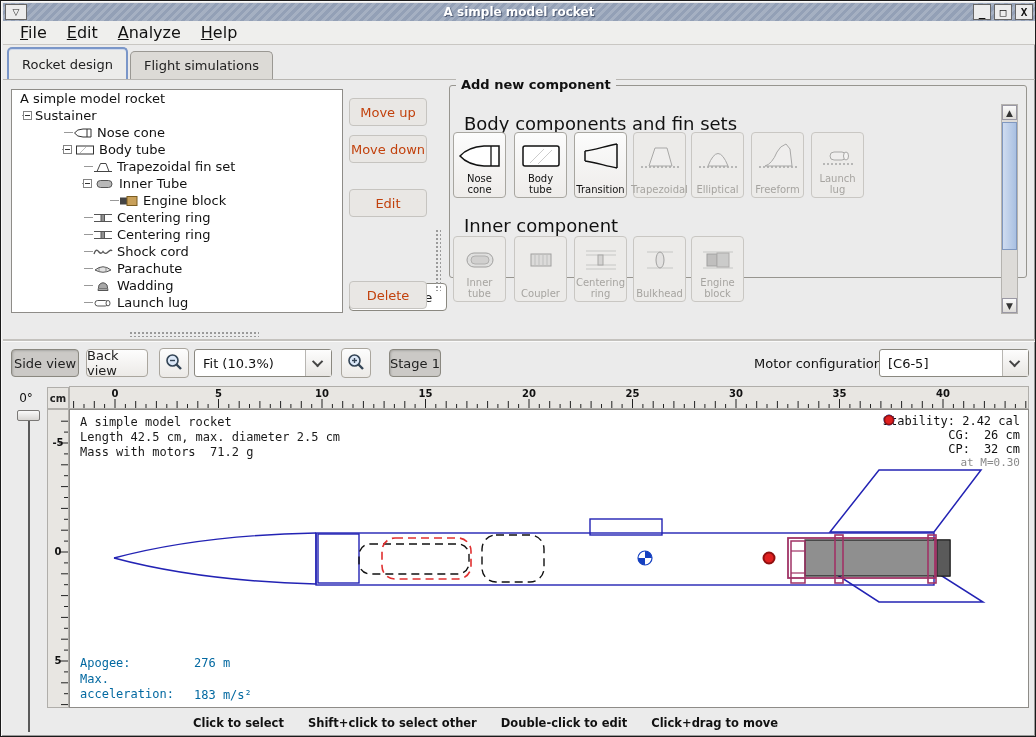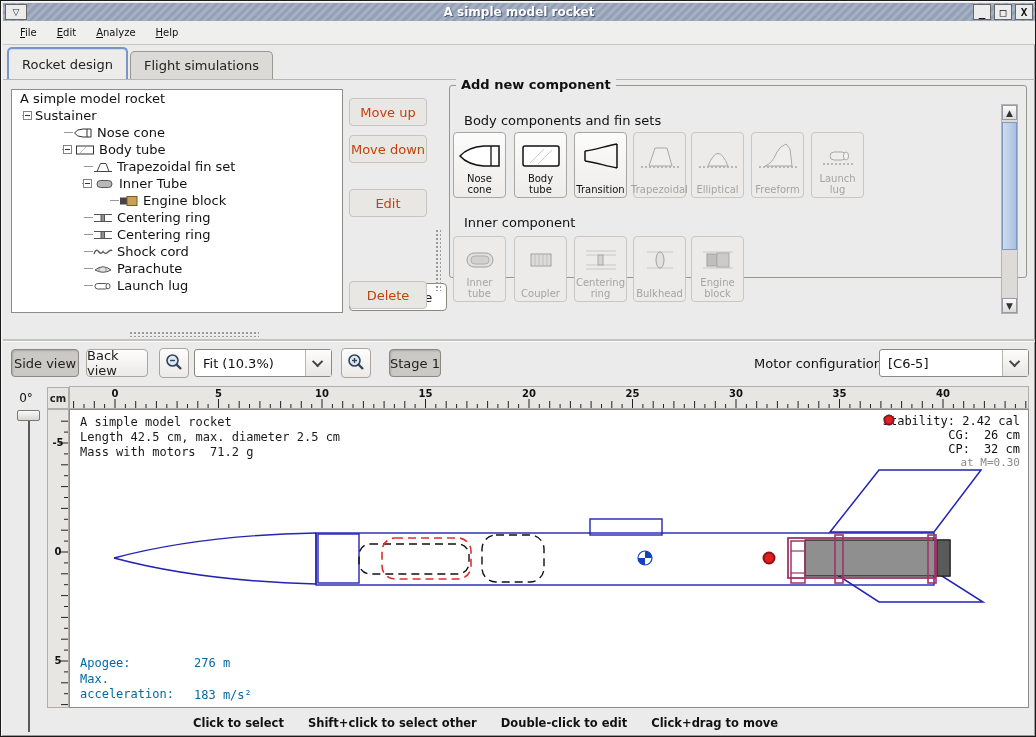--- a/index.html
+++ b/index.html
@@ -28,21 +28,21 @@
   .win-btn {
     width:18px; height:16px; background:#ececec; border:1px solid #666;
     display:flex; align-items:center; justify-content:center;
     font-weight:bold; font-size:11px; color:#111; font-family:"DejaVu Sans Mono",monospace;
   }
   
   .menubar {
     position:absolute; left:2px; top:20px; width:1032px; height:24px; background:#efefed;
     border-bottom:1px solid #c9c7c3; display:flex; align-items:center; padding-left:8px; gap:2px;
   }
-  .menu-item { font-size:10px; color:#111; padding:2px 9px; }
+  .menu-item { font-size:16px; color:#111; padding:2px 9px; }
   .menu-item u { text-decoration:underline; }
   
   .tabrow { position:absolute; left:6px; top:46px; height:32px; display:flex; align-items:flex-end; gap:2px; }
   .tab {
     height:28px; padding:0 13px; display:flex; align-items:center; font-size:13px; color:#222;
     background:#dcdad6; border:1px solid #9a9893; border-bottom:none; border-radius:5px 5px 0 0;
   }
   .tab.active {
     height:32px; background:#ececea; border:2px solid #7a96c8; border-bottom:none;
     box-shadow: inset 0 1px 0 #cdd8ec;
@@ -66,21 +66,21 @@
     position:absolute; background:linear-gradient(#fdfdfd,#eceae7); border:1px solid #aaa69e;
     border-radius:4px; font-size:13px; color:#222; display:flex; align-items:center; justify-content:center;
   }
   .btn.disabled { color:#c2410c; background:#e9e7e4; border-color:#c6c4c0; }
   .btn.primary { background:#fff; border-color:#8a8880; }
   .btn.toggled { background:#cbc9c6; border-color:#8a8880; box-shadow: inset 1px 1px 2px #a9a7a4; text-align: right; }
   .vdots, .hdots { position:absolute; background-image:radial-gradient(#9a9a9a 1px, transparent 1.1px); background-size:4px 4px; }
   
   .group-box { position:absolute; left:448px; top:84px; width:578px; height:193px; border:1px solid #97958f; border-radius:3px; }
   .group-title { position:absolute; left:6px; top:-9px; background:#ebebeb; padding:0 5px; font-weight:bold; font-size:13px; color:#111; }
-  .section-label { position:absolute; font-size:13px; color:#111; }
+  .section-label { position:absolute; font-size:18px; color:#111; }
   .comp-btn {
     position:absolute; width:53px; height:66px; background:linear-gradient(#fcfcfc,#eeeceA);
     border:1px solid #a8a6a0; border-radius:4px; display:flex; flex-direction:column;
     align-items:center; justify-content:flex-end; padding-bottom:2px;
   }
   .comp-btn .ci { position:absolute; top:6px; left:50%; transform:translateX(-50%); }
   .comp-btn .cl { font-size:10px; line-height:10.5px; text-align:center; color:#111; }
   .comp-btn.disabled { background:#ecebe9; border-color:#c9c7c3; }
   .comp-btn.disabled .cl { color:#a6a4a0; }
   .comp-btn.disabled .ci { filter:grayscale(1) opacity(0.45); }
@@ -233,20 +233,30 @@
       <div class="tree-row">
         <span class="tree-stub" style="margin-left: 72px; width: 9px;"></span>
         <span class="tree-icon">
           <svg width="20" height="12" viewBox="0 0 20 12">
             <path d="M2,7 Q10,0.5 18,7 Q10,11.5 2,7 Z" fill="#e2e2e2" stroke="#555"></path>
             <line x1="6" y1="5" x2="6" y2="9" stroke="#888"></line>
             <line x1="13" y1="4" x2="13" y2="9" stroke="#888"></line>
           </svg>
         </span>
         <span>Parachute</span>
+      </div>
+      <div class="tree-row">
+        <span class="tree-stub" style="margin-left: 72px; width: 9px;"></span>
+        <span class="tree-icon">
+          <svg width="20" height="12" viewBox="0 0 20 12">
+            <path d="M5,10.5 L6,5 Q10,0.5 14,5 L15,10.5 Z" fill="#a8a8a8" stroke="#555"></path>
+            <line x1="5" y1="8.5" x2="15" y2="8.5" stroke="#777"></line>
+          </svg>
+        </span>
+        <span>Wadding</span>
       </div>
       <div class="tree-row">
         <span class="tree-stub" style="margin-left: 72px; width: 9px;"></span>
         <span class="tree-icon">
           <svg width="20" height="12" viewBox="0 0 20 12">
             <rect x="2" y="3.5" width="13" height="5.5" rx="2.7" fill="#fff" stroke="#555"></rect>
             <ellipse cx="15" cy="6.2" rx="2" ry="2.7" fill="#fff" stroke="#555"></ellipse>
           </svg>
         </span>
         <span>Launch lug</span>

